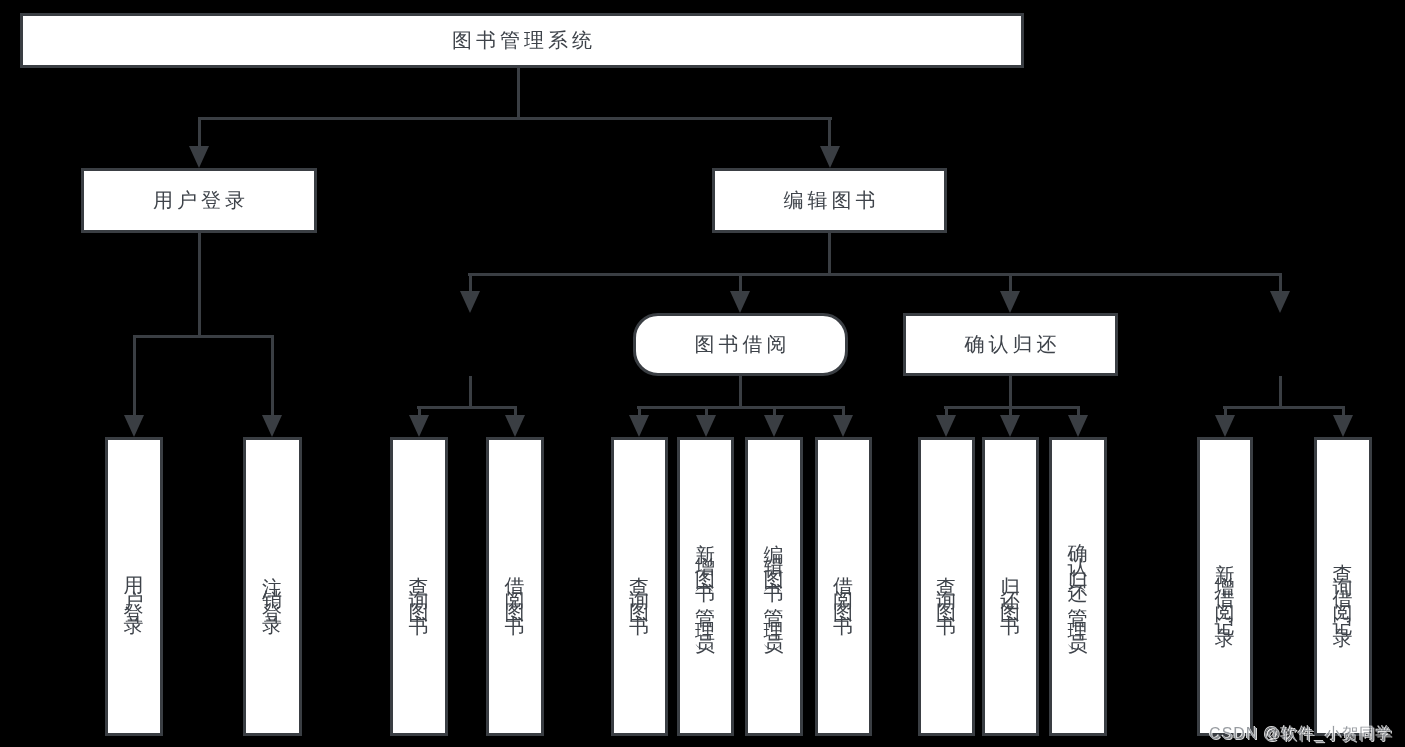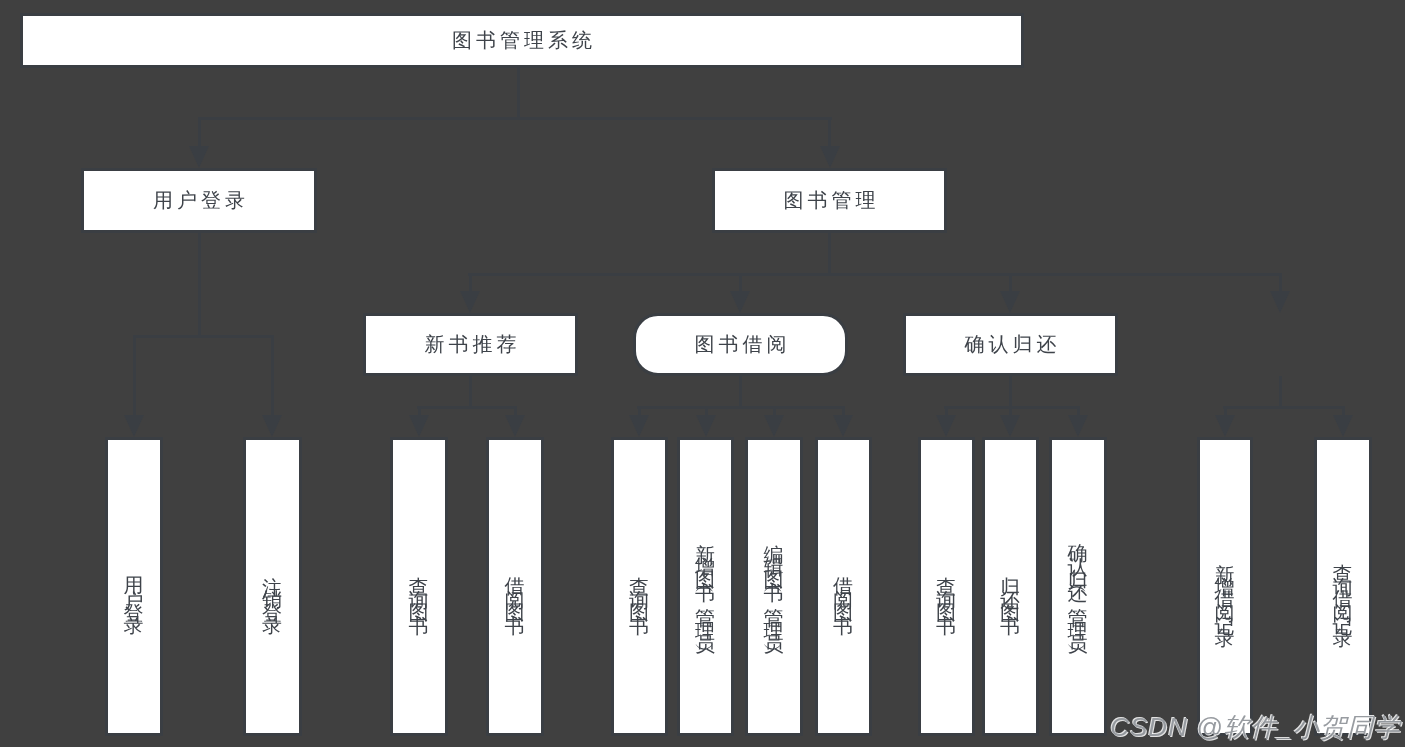--- a/index.html
+++ b/index.html
@@ -1,19 +1,19 @@
 <!DOCTYPE html>
 <html><head>
 <meta charset="utf-8">
 <style>
   html,body{margin:0;padding:0;background:#ffffff;}
   #stage{
     position:relative;
     width:1405px;height:747px;
-    background:#404040;
+    background:#000000;
     font-family:"Liberation Sans","DejaVu Sans",sans-serif;
     overflow:hidden;
   }
   .box{
     position:absolute;
     box-sizing:border-box;
     border:3px solid #3a3e43;
     background:#ffffff;
     display:flex;align-items:center;justify-content:center;
     color:#3e434a;
@@ -42,27 +42,26 @@
   .hline{height:3px;}
   .vline{width:3px;}
   .arrowhead{
     position:absolute;width:0;height:0;
     border-left:10px solid transparent;
     border-right:10px solid transparent;
     border-top:22px solid #3a3e43;
   }
   .watermark{
     position:absolute;
-    right:4px;bottom:2px;
-    font-size:26px;
+    right:12px;bottom:2px;
+    font-size:16px;
     color:rgba(146,151,156,0.95);
     text-shadow:1px 1px 0 rgba(255,255,255,.85),-1px -1px 0 rgba(255,255,255,.85);
     letter-spacing:1px;
     z-index:10;
-    font-style:italic;
   }
 </style>
 </head>
 <body>
 
 <div id="stage">
 
   <div class="box" style="left:20px;top:13px;width:1004px;height:55px;">
     <span>图书管理系统</span>
   </div>
@@ -71,44 +70,41 @@
   <div class="hline" style="left:198px;top:117px;width:634px;"></div>
   <div class="vline" style="left:198px;top:117px;height:30px;"></div>
   <div class="arrowhead" style="left:189px;top:146px;"></div>
   <div class="vline" style="left:828px;top:117px;height:30px;"></div>
   <div class="arrowhead" style="left:820px;top:146px;"></div>
 
   <div class="box" style="left:81px;top:168px;width:236px;height:65px;">
     <span>用户登录</span>
   </div>
   <div class="box" style="left:712px;top:168px;width:235px;height:65px;">
-    <span>图书管理</span>
+    <span>编辑图书</span>
   </div>
 
   <div class="vline" style="left:198px;top:233px;height:103px;"></div>
   <div class="hline" style="left:133px;top:335px;width:141px;"></div>
   <div class="vline" style="left:133px;top:335px;height:81px;"></div>
   <div class="arrowhead" style="left:124px;top:415px;"></div>
   <div class="vline" style="left:271px;top:335px;height:81px;"></div>
   <div class="arrowhead" style="left:262px;top:415px;"></div>
 
   <div class="vline" style="left:828px;top:233px;height:41px;"></div>
   <div class="hline" style="left:468px;top:273px;width:814px;"></div>
   <div class="vline" style="left:469px;top:273px;height:19px;"></div>
   <div class="arrowhead" style="left:460px;top:291px;"></div>
   <div class="vline" style="left:739px;top:273px;height:19px;"></div>
   <div class="arrowhead" style="left:730px;top:291px;"></div>
   <div class="vline" style="left:1009px;top:273px;height:19px;"></div>
   <div class="arrowhead" style="left:1000px;top:291px;"></div>
   <div class="vline" style="left:1279px;top:273px;height:19px;"></div>
   <div class="arrowhead" style="left:1270px;top:291px;"></div>
 
-  <div class="box" style="left:363px;top:313px;width:215px;height:63px;">
-    <span>新书推荐</span>
-  </div>
   <div class="box" style="left:633px;top:313px;width:215px;height:63px;border-radius:25px;">
     <span>图书借阅</span>
   </div>
   <div class="box" style="left:903px;top:313px;width:215px;height:63px;">
     <span>确认归还</span>
   </div>
 
   <div class="vline" style="left:469px;top:376px;height:31px;"></div>
   <div class="vline" style="left:739px;top:376px;height:31px;"></div>
   <div class="vline" style="left:1009px;top:376px;height:31px;"></div>

